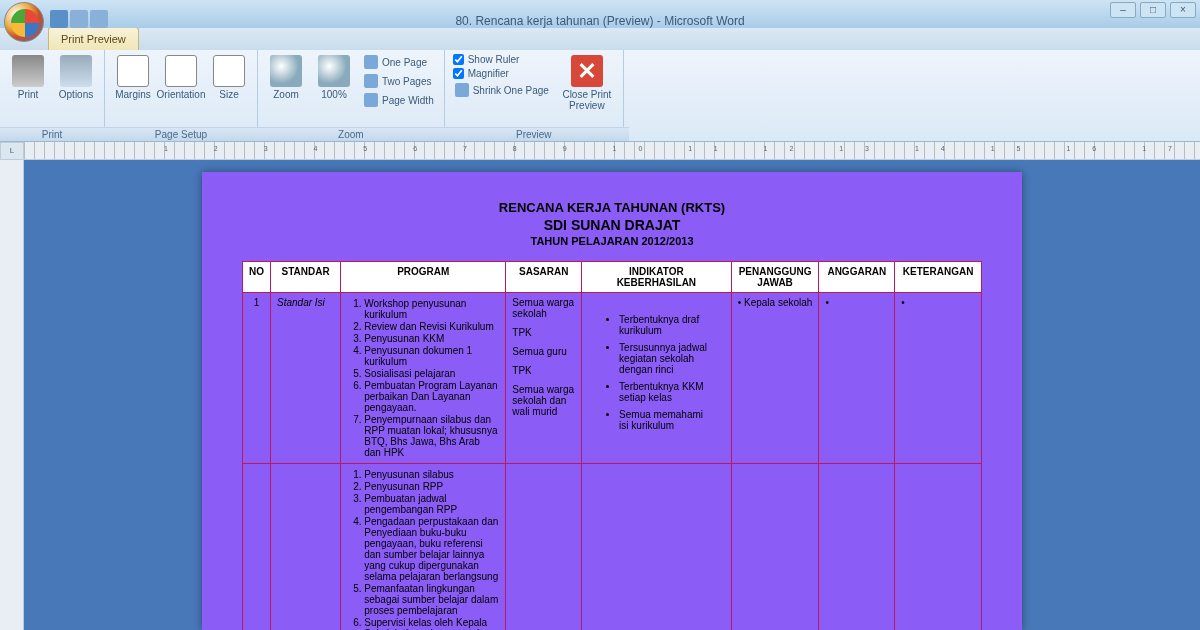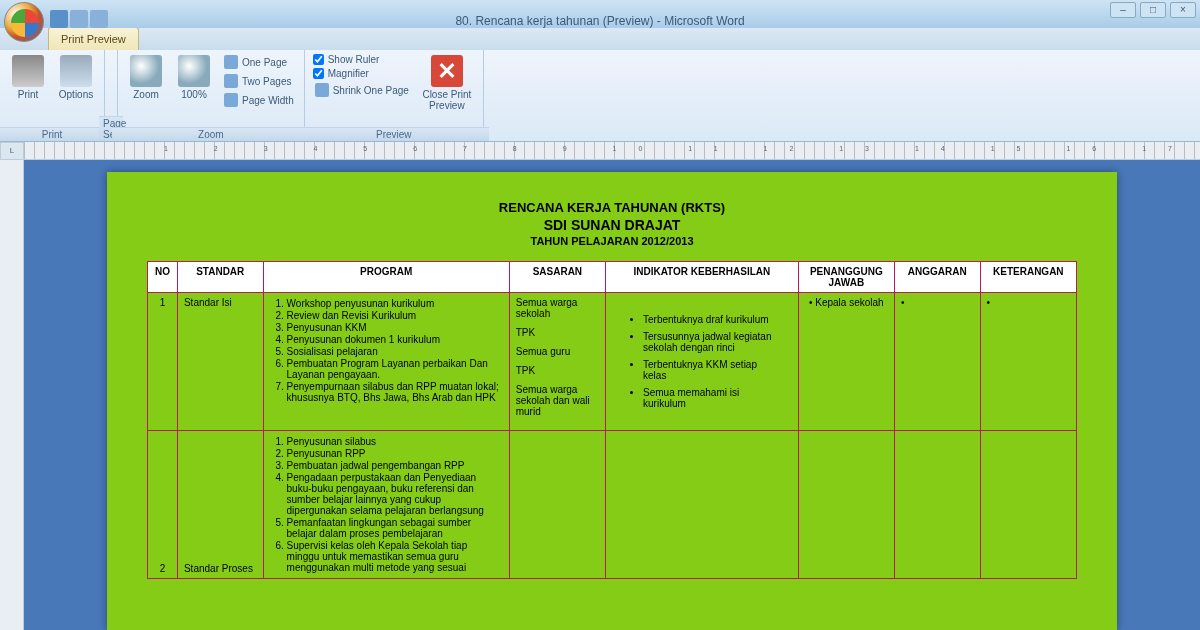--- a/index.html
+++ b/index.html
@@ -28,21 +28,21 @@
 .close-ico{width:32px;height:32px;background:#d84838;border-radius:3px;position:relative}
 .close-ico::before,.close-ico::after{content:"";position:absolute;left:7px;top:14px;width:18px;height:3px;background:#fff}
 .close-ico::before{transform:rotate(45deg)}
 .close-ico::after{transform:rotate(-45deg)}
 .ruler-h{height:18px;background:#e8eef4;border-bottom:1px solid #bcd;position:relative;margin-left:24px;font-size:7px;color:#567;overflow:hidden}
 .ruler-h::before{content:"";position:absolute;left:0;right:0;top:0;bottom:0;background:repeating-linear-gradient(90deg,#bbb 0 1px,transparent 1px 10px)}
 .ruler-ticks{position:absolute;left:140px;top:3px;white-space:nowrap;letter-spacing:22px}
 .workspace{position:absolute;left:0;right:0;top:160px;bottom:0;background:#4878b8;display:flex}
 .ruler-v{width:24px;background:#e8eef4;border-right:1px solid #bcd}
 .page-area{flex:1;overflow:hidden;display:flex;justify-content:center;padding-top:12px}
-.page{width:1010px;background:#84cc16;box-shadow:0 0 8px rgba(0,0,0,.4);padding:28px 40px}
+.page{width:820px;background:#8b5cf6;box-shadow:0 0 8px rgba(0,0,0,.4);padding:28px 40px}
 .doc-title{text-align:center;font-weight:bold;font-size:13px;margin-bottom:2px}
 .doc-sub1{text-align:center;font-weight:bold;font-size:14px;margin-bottom:2px}
 .doc-sub2{text-align:center;font-weight:bold;font-size:11px;margin-bottom:14px}
 table.doc{border-collapse:collapse;width:100%;font-size:10px}
 table.doc th,table.doc td{border:1px solid #be185d;padding:4px 6px;vertical-align:top}
 table.doc th{text-align:center;font-weight:bold;background:#fff}
 .num-col{width:26px;text-align:center}
 .std-col{width:80px}
 .prog-col{width:230px}
 .sas-col{width:90px}
@@ -87,20 +87,34 @@
           <span>Print</span>
         </div>
       <div class="bigbtn">
           <div class="ico" style="background:linear-gradient(#9ab,#cde)"></div>
           <span>Options</span>
         </div>
     </div>
     <div class="group-label">Print</div>
   </div>
   <div class="group">
+    <div class="group-body">
+      <div class="bigbtn">
+          <div class="ico" style="background:#fff;border:1px solid #888"></div>
+          <span>Margins</span>
+        </div>
+      <div class="bigbtn">
+          <div class="ico" style="background:#fff;border:1px solid #888"></div>
+          <span>Orientation</span>
+        </div>
+      <div class="bigbtn">
+          <div class="ico" style="background:#fff;border:1px solid #888"></div>
+          <span>Size</span>
+        </div>
+    </div>
     <div class="group-label">Page Setup</div>
   </div>
   <div class="group">
     <div class="group-body">
       <div class="bigbtn">
           <div class="ico" style="background:radial-gradient(circle at 35% 35%,#fff,#8ab 60%)"></div>
           <span>Zoom</span>
         </div>
       <div class="bigbtn">
           <div class="ico" style="background:radial-gradient(circle at 35% 35%,#fff,#8ab 60%)"></div>
@@ -169,21 +183,21 @@
           <th class="sas-col">SASARAN</th>
           <th class="ind-col">INDIKATOR KEBERHASILAN</th>
           <th class="pj-col">PENANGGUNG JAWAB</th>
           <th class="ang-col">ANGGARAN</th>
           <th class="ket-col">KETERANGAN</th>
         </tr>
           </thead>
         <tbody id="tbody">
             <tr>
               <td class="num-col" style="vertical-align: top;">1</td>
-              <td class="std-col" style="vertical-align: top;">Standar Isi</td>
+              <td class="std-col" style="vertical-align: top; font-style: italic;">Standar Isi</td>
               <td class="prog-col">
                 <ol class="prog">
                   <li>Workshop penyusunan kurikulum</li>
                   <li>Review dan Revisi Kurikulum</li>
                   <li>Penyusunan KKM</li>
                   <li>Penyusunan dokumen 1 kurikulum</li>
                   <li>Sosialisasi pelajaran</li>
                   <li>Pembuatan Program Layanan perbaikan Dan    Layanan pengayaan.</li>
                   <li>Penyempurnaan silabus dan RPP muatan lokal;  khususnya BTQ, Bhs Jawa, Bhs Arab dan HPK</li>
                 </ol>

